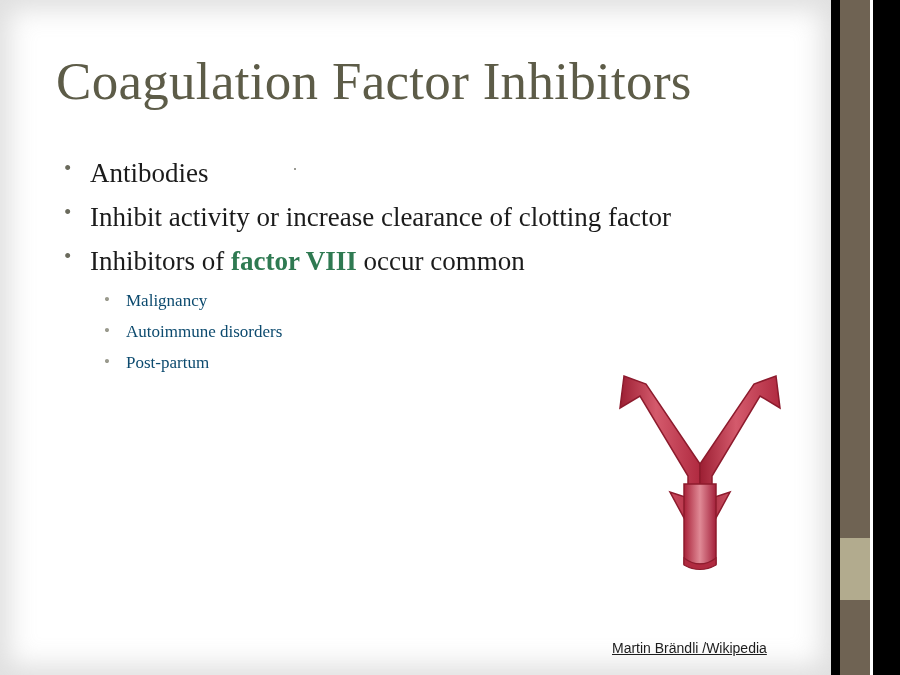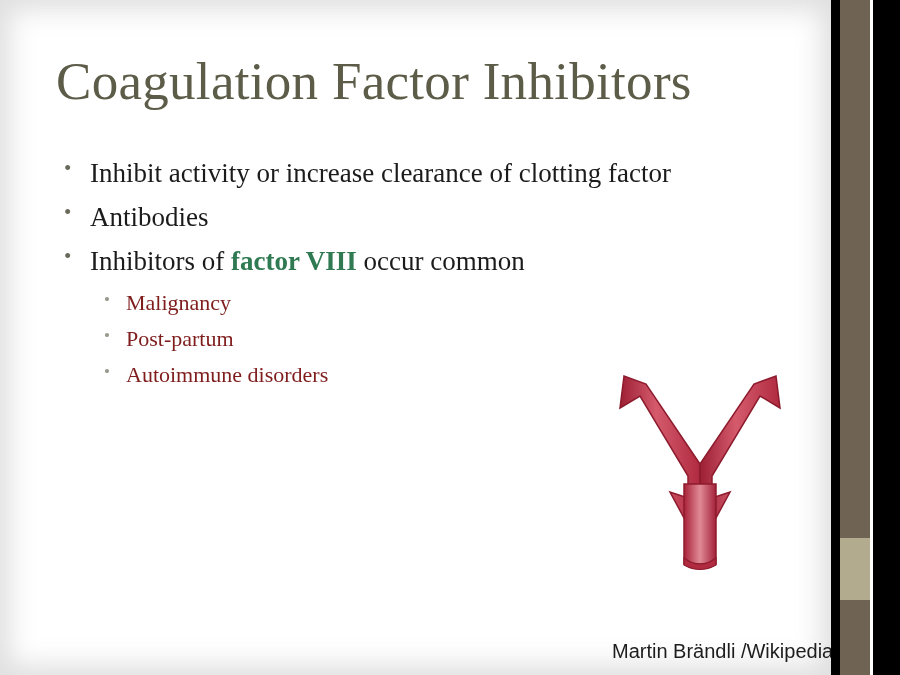--- a/index.html
+++ b/index.html
@@ -107,22 +107,22 @@
   .b1::before {
     content: "\2022";
     position: absolute;
     left: 8px;
     top: -2px;
     font-size: 21px;
     color: #6a6a5c;
   }
   .b2 {
     position: relative;
-    font-size: 22px;
-    color: #7f1d1d;
+    font-size: 17px;
+    color: #0c4a6e;
     line-height: 1.0;
     margin: 0 0 14px 0;
     padding-left: 70px;
   }
   .b2::before {
     content: "\2022";
     position: absolute;
     left: 48px;
     top: -1px;
     font-size: 17px;
@@ -149,61 +149,62 @@
     left: 610px;
     top: 368px;
     width: 180px;
     height: 205px;
   }
   .credit {
     position: absolute;
     left: 612px;
     top: 640px;
     font-family: "Liberation Sans", sans-serif;
-    font-size: 20px;
+    font-size: 14px;
     color: #1d1d1d;
     white-space: nowrap;
+    text-decoration: underline;
   }
 </style>
 </head>
 <body>
 
 <div class="slide-frame">
 
   <div class="slide">
 
     <h1 class="title">Coagulation Factor Inhibitors</h1>
 
     <div class="stray-dot"></div>
 
     <div class="bullets">
 
       <div class="b1">
+        <span>Antibodies</span>
+      </div>
+
+      <div class="b1">
         <span>Inhibit activity or increase clearance of clotting factor</span>
-      </div>
-
-      <div class="b1">
-        <span>Antibodies</span>
       </div>
 
       <div class="b1">
         <span>Inhibitors of </span><span class="hl">factor VIII</span><span> occur common</span>
       </div>
 
 
       <div class="b2">
         <span>Malignancy</span>
       </div>
 
       <div class="b2">
+        <span>Autoimmune disorders</span>
+      </div>
+
+      <div class="b2">
         <span>Post-partum</span>
-      </div>
-
-      <div class="b2">
-        <span>Autoimmune disorders</span>
       </div>
 
 
     </div>
 
     <svg class="antibody" viewBox="0 0 180 205" xmlns="http://www.w3.org/2000/svg">
       <defs>
         <linearGradient id="gA" x1="0" y1="0" x2="1" y2="0">
           <stop offset="0%" stop-color="#9c1f33"></stop>
           <stop offset="45%" stop-color="#d45a6c"></stop>

